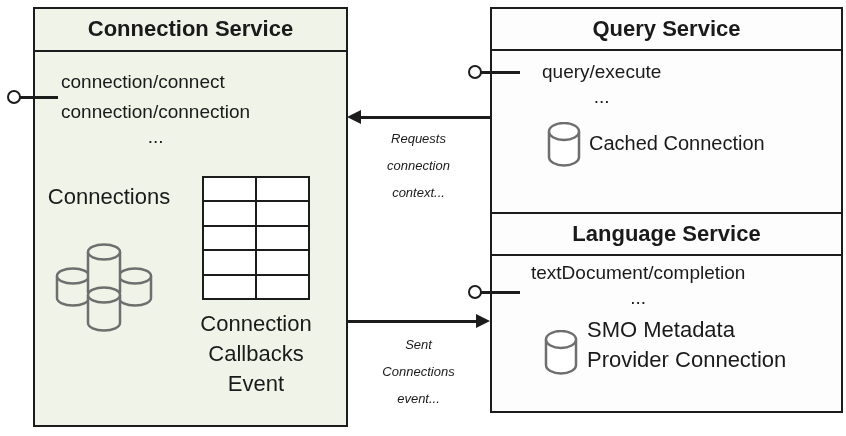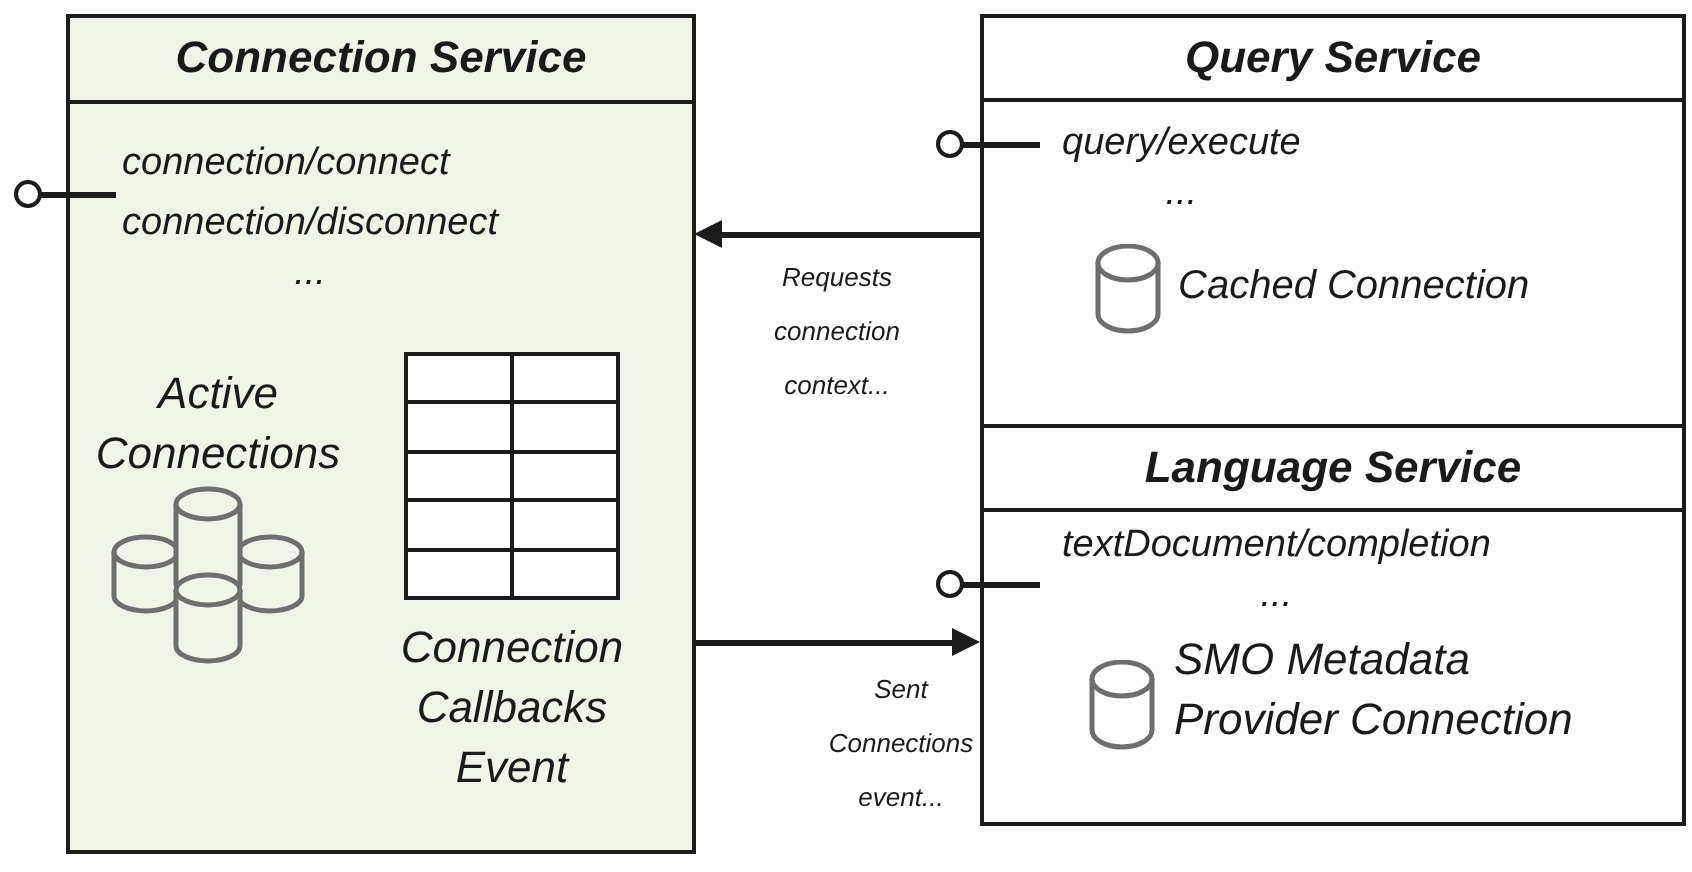--- a/index.html
+++ b/index.html
@@ -9,40 +9,40 @@
     --text-color:#1a1a1a;
     --cylinder-stroke:#6e6e6e;
   }
   html,body{margin:0;padding:0;}
   body{
     width:846px;height:436px;background:#ffffff;
     font-family:"Liberation Sans", sans-serif;color:var(--text-color);
   }
   #canvas{position:relative;width:846px;height:436px;overflow:hidden;}
 
-  .box{position:absolute;border:2.5px solid var(--line-color);box-sizing:border-box;font-style:italic;}
+  .box{position:absolute;border:2.5px solid var(--line-color);box-sizing:border-box;}
   #conn-box{left:33px;top:7px;width:315px;height:420px;background:var(--connection-fill);}
   #query-box{left:490px;top:7px;width:353px;height:237px;background:var(--service-fill);}
   #lang-box{left:490px;top:212px;width:353px;height:201px;background:var(--service-fill);}
 
   .box-header{
     border-bottom:2px solid var(--line-color);
     font-weight:bold;font-size:22px;text-align:center;
     height:40px;line-height:39px;white-space:nowrap;overflow:hidden;
   }
   #conn-box .box-header{height:41px;line-height:40px;}
 
   .abs{position:absolute;}
 
   .methods{display:flex;flex-direction:column;align-items:flex-start;
            font-size:19px;line-height:30px;white-space:nowrap;}
   .methods .ellipsis{align-self:center;line-height:20px;}
 
   #conn-methods{left:26px;top:58px;}
-  #query-methods{left:39px;top:48px;}
+  #query-methods{left:50px;top:48px;}
   #lang-methods{left:39px;top:44px;}
 
   #active-label{left:4px;top:173px;width:140px;text-align:center;
                 font-size:22px;line-height:30px;}
   #cluster-icon{left:20px;top:233px;}
 
   #callbacks-table{
     left:167px;top:167px;width:108px;height:124px;
     display:grid;grid-template-columns:1fr 1fr;grid-template-rows:repeat(5,1fr);
     border:1.5px solid var(--line-color);background:#ffffff;box-sizing:border-box;
@@ -85,38 +85,37 @@
   #arrow-sent-line{left:348px;top:320px;width:130px;}
   #arrow-sent-head{
     position:absolute;left:476px;top:314px;width:0;height:0;
     border-top:7px solid transparent;border-bottom:7px solid transparent;
     border-left:14px solid var(--line-color);
   }
 
   .flow-label{position:absolute;width:143px;text-align:center;
               font-style:italic;font-size:13px;line-height:27px;}
   #requests-label{left:347px;top:125px;}
-  #sent-label{left:347px;top:331px;margin-left:32px;}
+  #sent-label{left:347px;top:331px;}
 </style>
 </head>
 <body>
 
 <div id="canvas">
 
   <div class="box" id="conn-box">
     <div class="box-header">Connection Service</div>
 
     <div class="abs methods" id="conn-methods">
       <div>connection/connect</div>
-      <div>connection/disconnect</div>
+      <div>connection/connection</div>
       <div class="ellipsis">...</div>
     </div>
 
     <div class="abs" id="active-label">
-      <div>Active</div>
       <div>Connections</div>
     </div>
 
     <svg class="abs" id="cluster-icon" width="98" height="94" viewBox="0 0 98 94">
 
       <path class="cyl cyl-green" d="M2,34 L2,56 A16,7.5 0 0 0 34,56 L34,34"></path>
       <ellipse class="cyl cyl-green" cx="18" cy="34" rx="16" ry="7.5"></ellipse>
 
       <path class="cyl cyl-green" d="M64,34 L64,56 A16,7.5 0 0 0 96,56 L96,34"></path>
       <ellipse class="cyl cyl-green" cx="80" cy="34" rx="16" ry="7.5"></ellipse>

